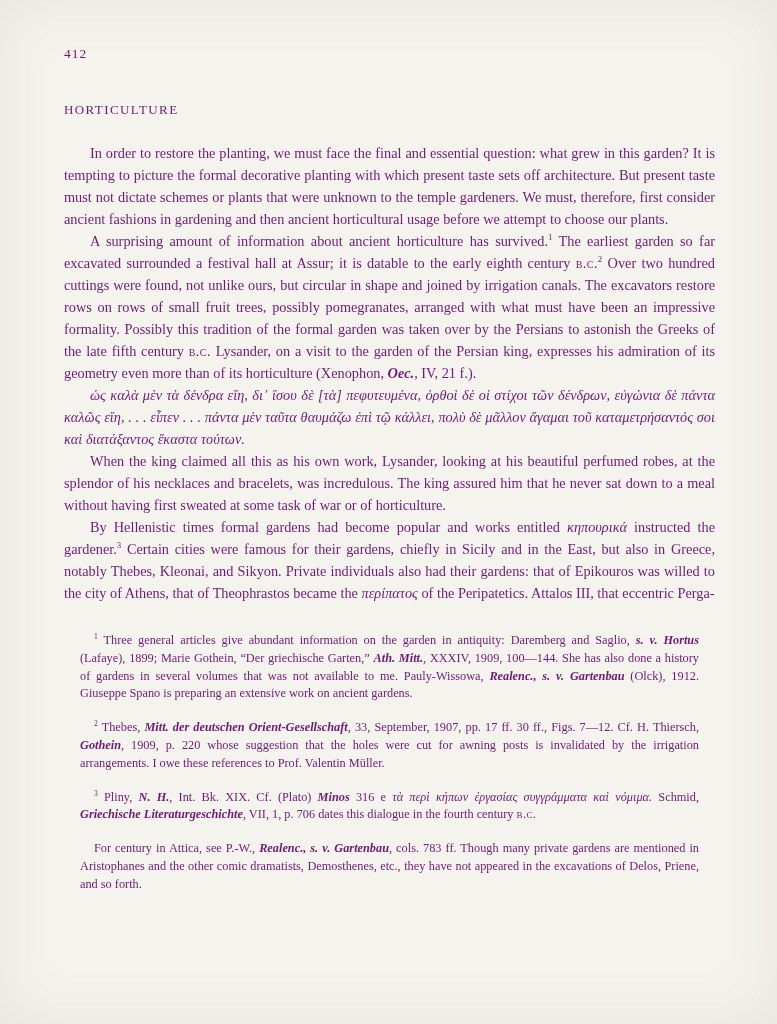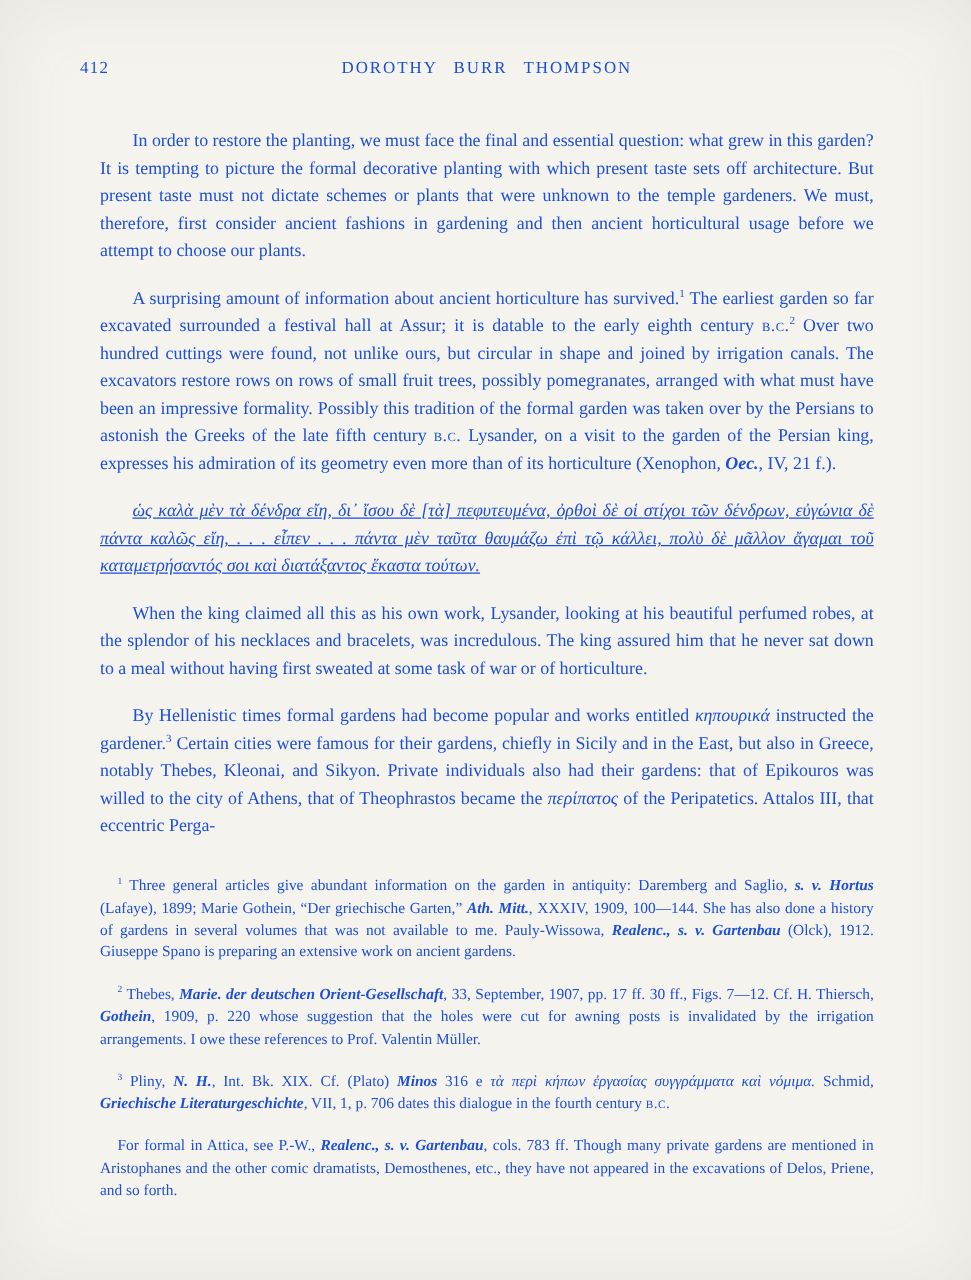--- a/index.html
+++ b/index.html
@@ -5,53 +5,52 @@
   html, body { margin: 0; padding: 0; background: #e8e6e0; }
   .page {
     position: relative;
     width: 777px;
     height: 1024px;
     box-sizing: border-box;
     margin: 0 auto;
     padding: 46px 62px 34px 64px;
     background: #f5f3ee;
     box-shadow: inset 0 0 60px rgba(120,110,90,0.10);
-    color: #1d4ed8;
+    color: #701a75;
     font-family: "Liberation Serif", "DejaVu Serif", serif;
     overflow: hidden;
   }
   .page-header {
     display: grid;
     grid-template-columns: 1fr auto 1fr;
     align-items: baseline;
     font-size: 13.5px;
     margin-bottom: 40px;
   }
   .page-number { justify-self: start; letter-spacing: 1px; }
   .running-head { justify-self: center; letter-spacing: 1.6px; word-spacing: 8px; }
   .section-heading {
     margin: 0 0 24px 0;
     font-size: 13px;
     font-weight: 400;
     letter-spacing: 1.4px;
   }
   .body-text p {
-    margin: 16px;
+    margin: 0;
     font-size: 14.3px;
     line-height: 22px;
     text-align: justify;
     text-indent: 26px;
   }
   .greek-quote {
     margin: 20px 0 20px 36px;
     font-size: 14.3px;
     line-height: 24px;
     text-align: justify;
     text-indent: 0;
-    text-decoration: underline;
   }
   .greek-quote span { font-style: italic; }
   .footnotes {
     margin-top: 28px;
     font-size: 12.3px;
     line-height: 17.8px;
     text-align: justify;
   }
   .footnotes p { margin: 16px; text-indent: 14px; }
   .i  { font-style: italic; font-weight: bold; }
@@ -59,35 +58,35 @@
   .sc { font-variant: small-caps; letter-spacing: 0.4px; }
   sup { font-size: 0.62em; line-height: 0; }
 </style>
 </head>
 <body>
 
 <div class="page">
 
   <header class="page-header">
     <span class="page-number">412</span>
-    <span class="running-head">DOROTHY BURR THOMPSON</span>
     <span></span>
   </header>
 
+  <h2 class="section-heading">HORTICULTURE</h2>
 
   <div class="body-text">
     <p><span>In order to restore the planting, we must face the final and essential question: what grew in this garden?  It is tempting to picture the formal decorative planting with which present taste sets off architecture.  But present taste must not dictate schemes or plants that were unknown to the temple gardeners.  We must, therefore, first consider ancient fashions in gardening and then ancient horticultural usage before we attempt to choose our plants.</span></p>
     <p><span>A surprising amount of information about ancient horticulture has survived.</span><sup>1</sup><span>  The earliest garden so far excavated surrounded a festival hall at Assur; it is datable to the early eighth century </span><span class="sc">b.c.</span><sup>2</sup><span>  Over two hundred cuttings were found, not unlike ours, but circular in shape and joined by irrigation canals.  The excavators restore rows on rows of small fruit trees, possibly pomegranates, arranged with what must have been an impressive formality.  Possibly this tradition of the formal garden was taken over by the Persians to astonish the Greeks of the late fifth century </span><span class="sc">b.c.</span><span>  Lysander, on a visit to the garden of the Persian king, expresses his admiration of its geometry even more than of its horticulture (Xenophon, </span><span class="i">Oec.</span><span>, IV, 21 f.).</span></p>
 
     <p class="greek-quote"><span class="gk">ὡς καλὰ μὲν τὰ δένδρα εἴη, δι᾽ ἴσου δὲ [τὰ] πεφυτευμένα, ὀρθοὶ δὲ οἱ στίχοι τῶν δένδρων, εὐγώνια δὲ πάντα καλῶς εἴη, . . . εἶπεν . . . πάντα μὲν ταῦτα θαυμάζω ἐπὶ τῷ κάλλει, πολὺ δὲ μᾶλλον ἄγαμαι τοῦ καταμετρήσαντός σοι καὶ διατάξαντος ἕκαστα τούτων.</span></p>
 
     <p><span>When the king claimed all this as his own work, Lysander, looking at his beautiful perfumed robes, at the splendor of his necklaces and bracelets, was incredulous.  The king assured him that he never sat down to a meal without having first sweated at some task of war or of horticulture.</span></p>
     <p><span>By Hellenistic times formal gardens had become popular and works entitled </span><span class="gk">κηπουρικά</span><span> instructed the gardener.</span><sup>3</sup><span>  Certain cities were famous for their gardens, chiefly in Sicily and in the East, but also in Greece, notably Thebes, Kleonai, and Sikyon.  Private individuals also had their gardens: that of Epikouros was willed to the city of Athens, that of Theophrastos became the </span><span class="gk">περίπατος</span><span> of the Peripatetics.  Attalos III, that eccentric Perga-</span></p>
   </div>
 
   <footer class="footnotes">
     <p><sup>1</sup><span> Three general articles give abundant information on the garden in antiquity: Daremberg and Saglio, </span><span class="i">s. v. Hortus</span><span> (Lafaye), 1899; Marie Gothein, “Der griechische Garten,” </span><span class="i">Ath. Mitt.</span><span>, XXXIV, 1909, 100—144.  She has also done a history of gardens in several volumes that was not available to me. Pauly-Wissowa, </span><span class="i">Realenc., s. v. Gartenbau</span><span> (Olck), 1912.  Giuseppe Spano is preparing an extensive work on ancient gardens.</span></p>
-    <p><sup>2</sup><span> Thebes, </span><span class="i">Marie. der deutschen Orient-Gesellschaft</span><span>, 33, September, 1907, pp. 17 ff. 30 ff., Figs. 7—12.  Cf. H. Thiersch, </span><span class="i">Gothein</span><span>, 1909, p. 220 whose suggestion that the holes were cut for awning posts is invalidated by the irrigation arrangements.  I owe these references to Prof. Valentin Müller.</span></p>
+    <p><sup>2</sup><span> Thebes, </span><span class="i">Mitt. der deutschen Orient-Gesellschaft</span><span>, 33, September, 1907, pp. 17 ff. 30 ff., Figs. 7—12.  Cf. H. Thiersch, </span><span class="i">Gothein</span><span>, 1909, p. 220 whose suggestion that the holes were cut for awning posts is invalidated by the irrigation arrangements.  I owe these references to Prof. Valentin Müller.</span></p>
     <p><sup>3</sup><span> Pliny, </span><span class="i">N. H.</span><span>, Int. Bk. XIX.  Cf. (Plato) </span><span class="i">Minos</span><span> 316 e </span><span class="gk">τὰ περὶ κήπων ἐργασίας συγγράμματα καὶ νόμιμα.</span><span> Schmid, </span><span class="i">Griechische Literaturgeschichte</span><span>, VII, 1, p. 706 dates this dialogue in the fourth century </span><span class="sc">b.c.</span></p>
-    <p><span>For formal in Attica, see P.-W., </span><span class="i">Realenc., s. v. Gartenbau</span><span>, cols. 783 ff.  Though many private gardens are mentioned in Aristophanes and the other comic dramatists, Demosthenes, etc., they have not appeared in the excavations of Delos, Priene, and so forth.</span></p>
+    <p><span>For century in Attica, see P.-W., </span><span class="i">Realenc., s. v. Gartenbau</span><span>, cols. 783 ff.  Though many private gardens are mentioned in Aristophanes and the other comic dramatists, Demosthenes, etc., they have not appeared in the excavations of Delos, Priene, and so forth.</span></p>
   </footer>
 
 </div>
 
 </body></html>

